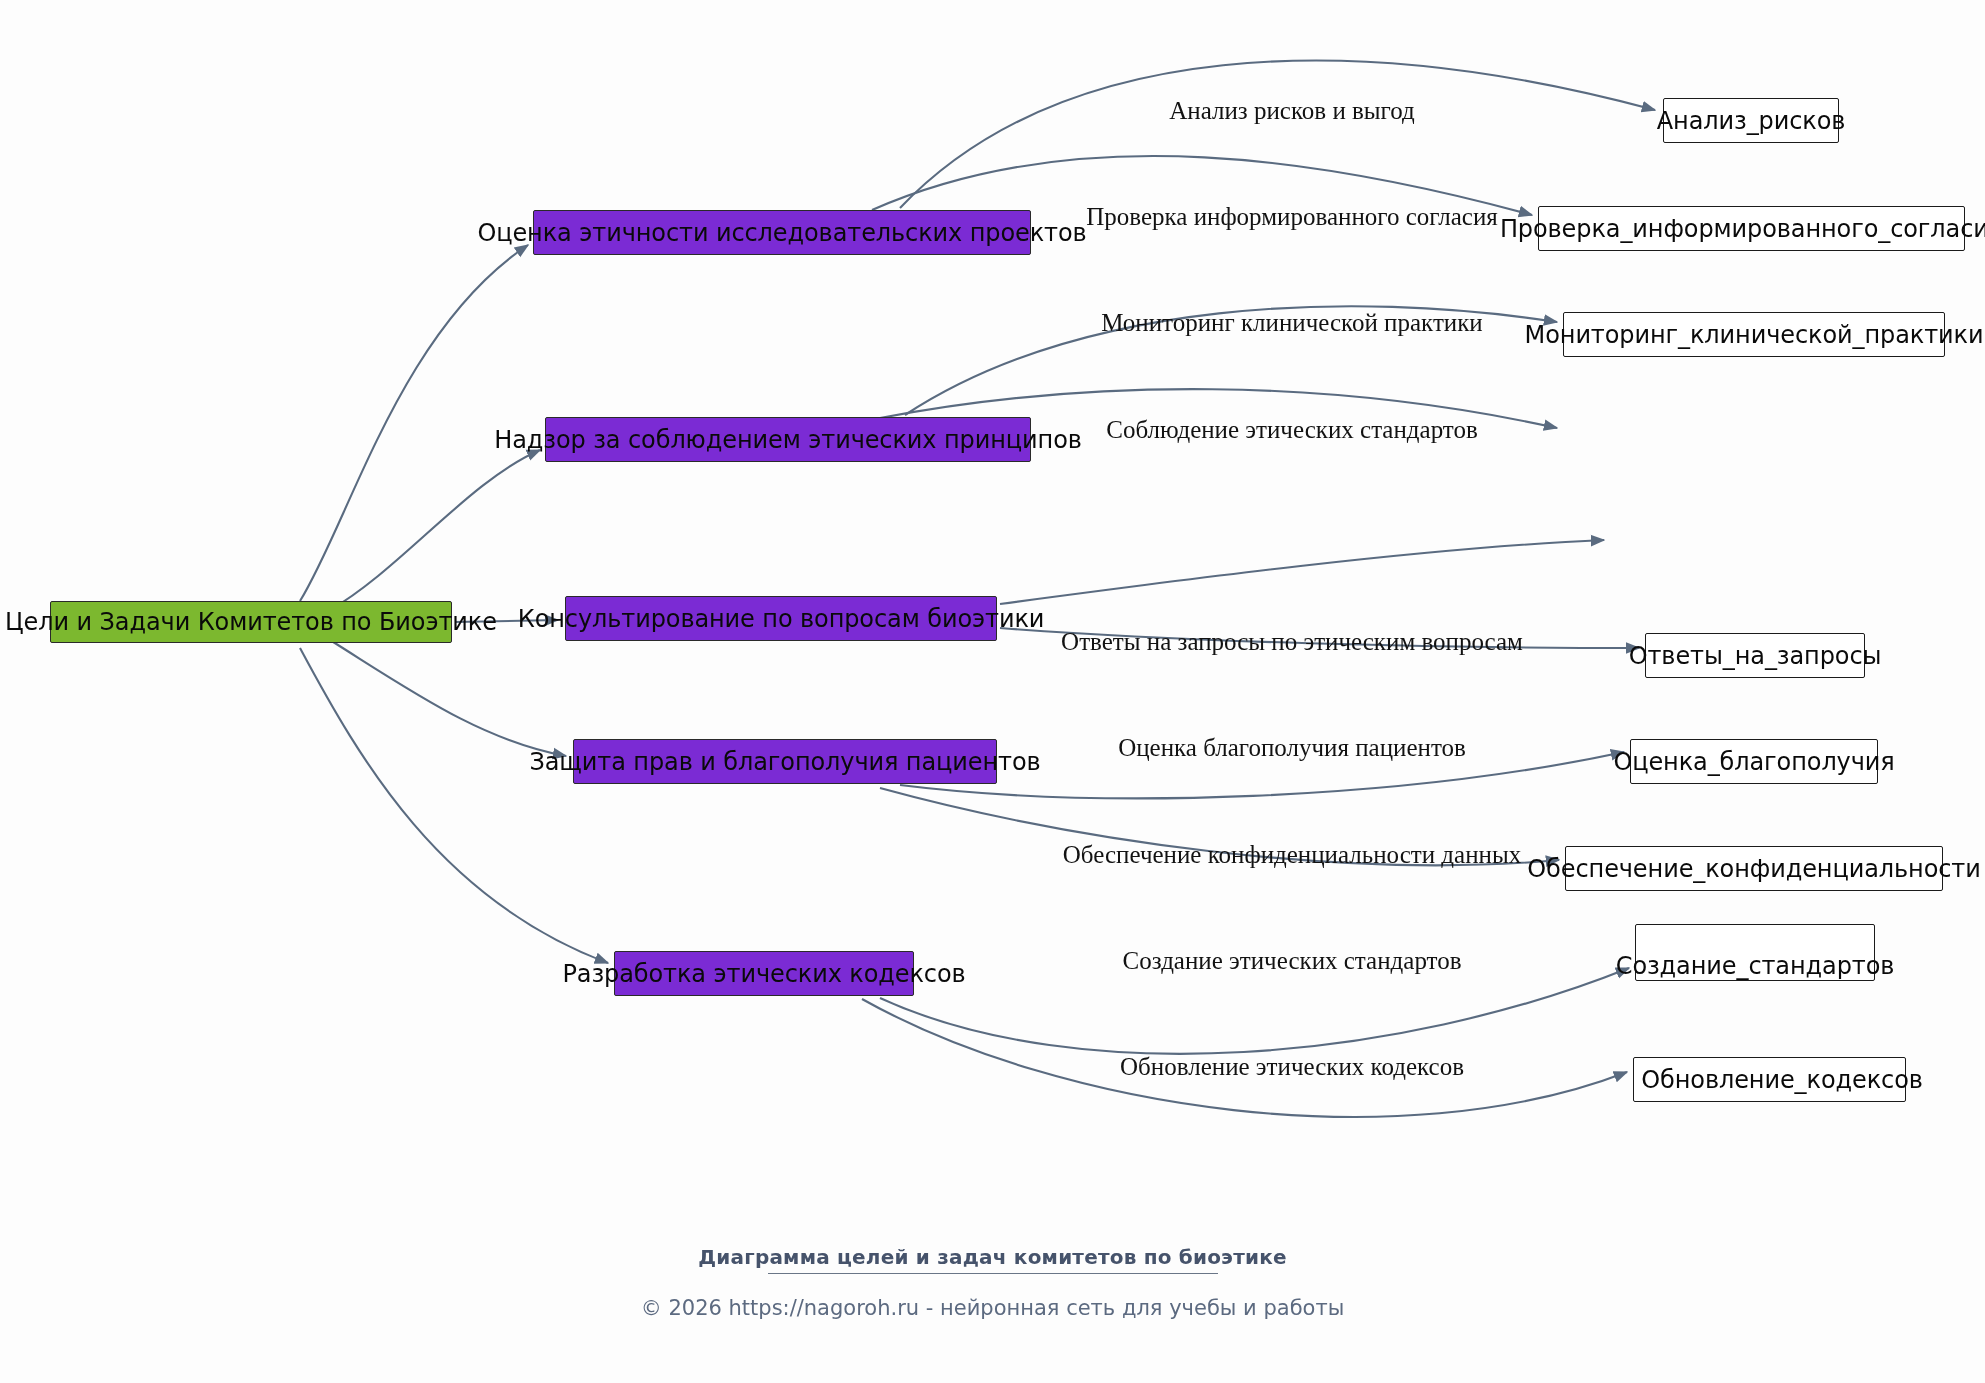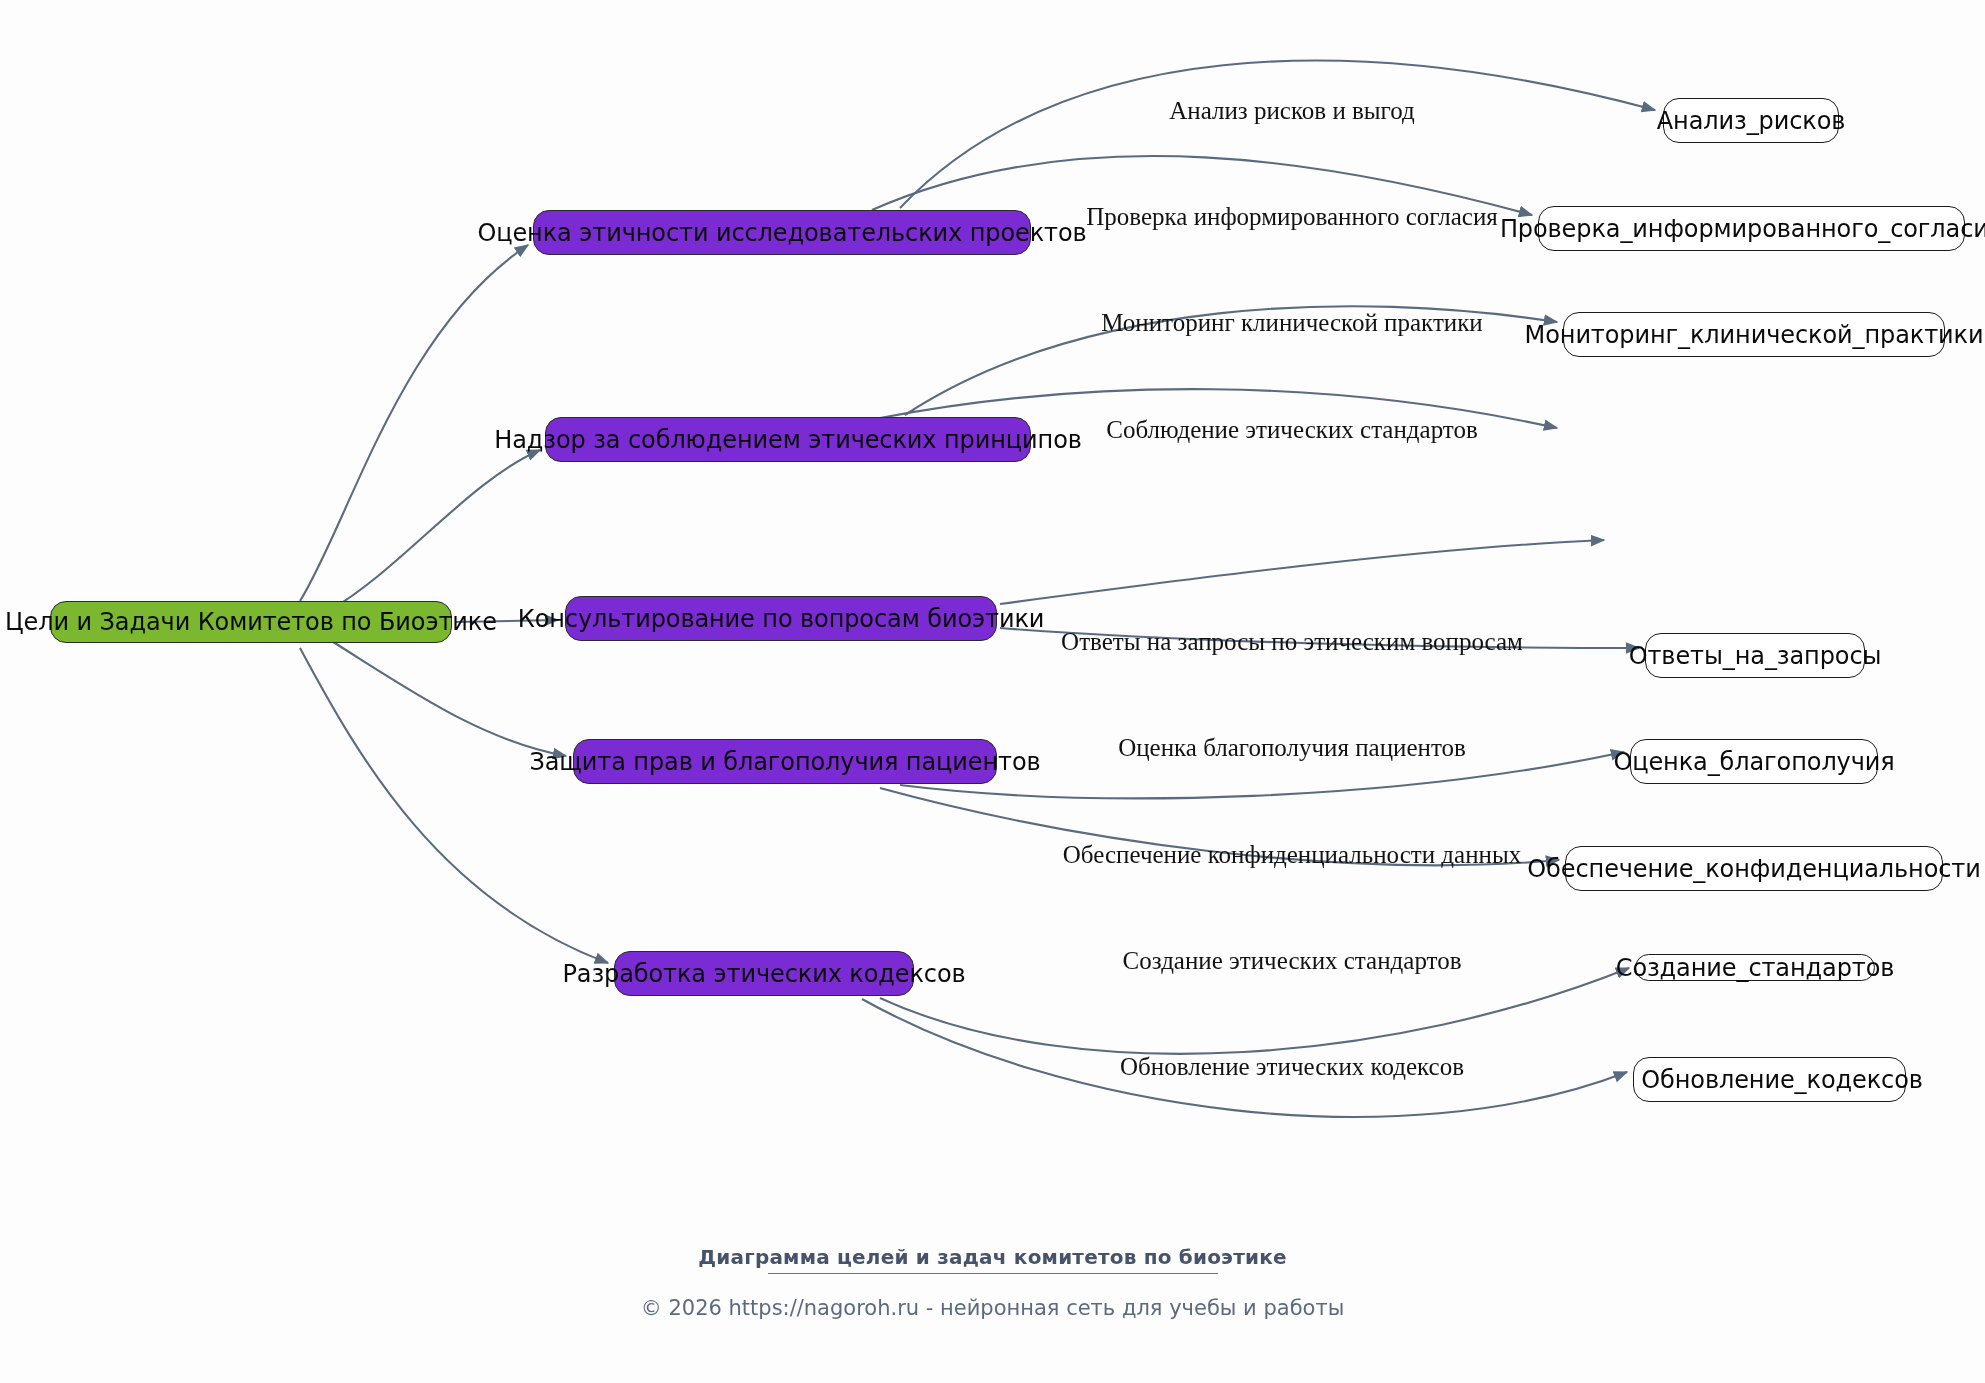--- a/index.html
+++ b/index.html
@@ -22,21 +22,21 @@
     width: 1985px;
     height: 1383px;
   }
   .node {
     position: absolute;
     box-sizing: border-box;
     display: flex;
     align-items: center;
     justify-content: center;
     white-space: nowrap;
-    border-radius: 16px;
+    border-radius: 2px;
     color: #0a0a0a;
     font-family: "DejaVu Sans", sans-serif;
   }
   .node-root {
     background: #7cb82f;
     border: 1.6px solid #2a2a2a;
     font-size: 24px;
     letter-spacing: -0.1px;
   }
   .node-branch {
@@ -152,21 +152,21 @@
   </div>
   <div class="node node-leaf" style="left:1645px; top:633px; width:220px; height:45px;">
     <span>Ответы_на_запросы</span>
   </div>
   <div class="node node-leaf" style="left:1630px; top:739px; width:248px; height:45px;">
     <span>Оценка_благополучия</span>
   </div>
   <div class="node node-leaf" style="left:1565px; top:846px; width:378px; height:45px;">
     <span>Обеспечение_конфиденциальности</span>
   </div>
-  <div class="node node-leaf" style="left:1635px; top:954px; width:240px; height:27px;">
+  <div class="node node-leaf" style="left:1635px; top:924px; width:240px; height:57px;align-items:flex-end;">
     <span>Создание_стандартов</span>
   </div>
   <div class="node node-leaf" style="left:1633px; top:1057px; width:273px; height:45px;padding-left:25px;">
     <span>Обновление_кодексов</span>
   </div>
 
   <div class="edge-label" style="left:1292px; top:97px;">Анализ рисков и выгод</div>
   <div class="edge-label" style="left:1292px; top:203px;">Проверка информированного согласия</div>
   <div class="edge-label" style="left:1292px; top:309px;">Мониторинг клинической практики</div>
   <div class="edge-label" style="left:1292px; top:416px;">Соблюдение этических стандартов</div>

